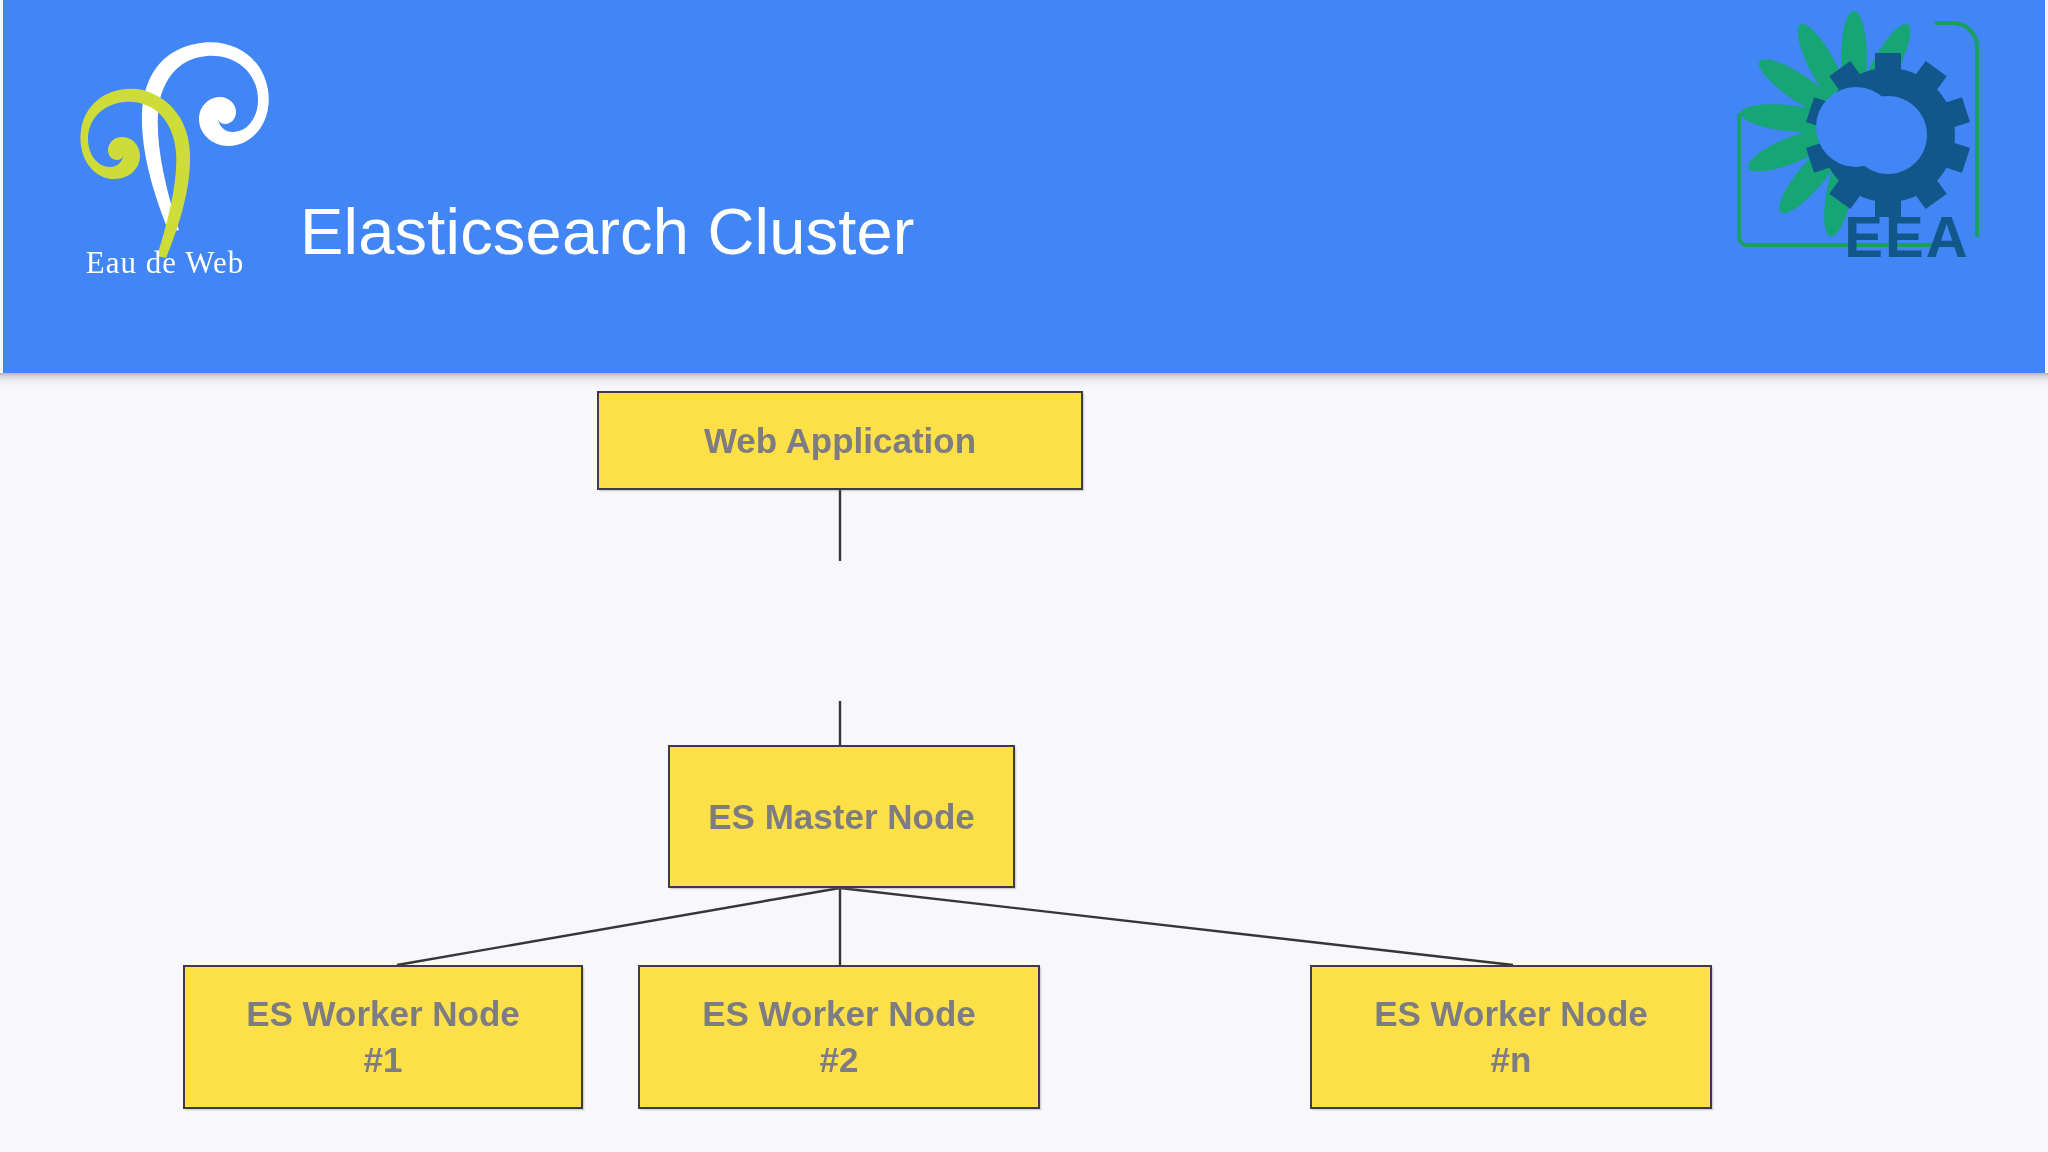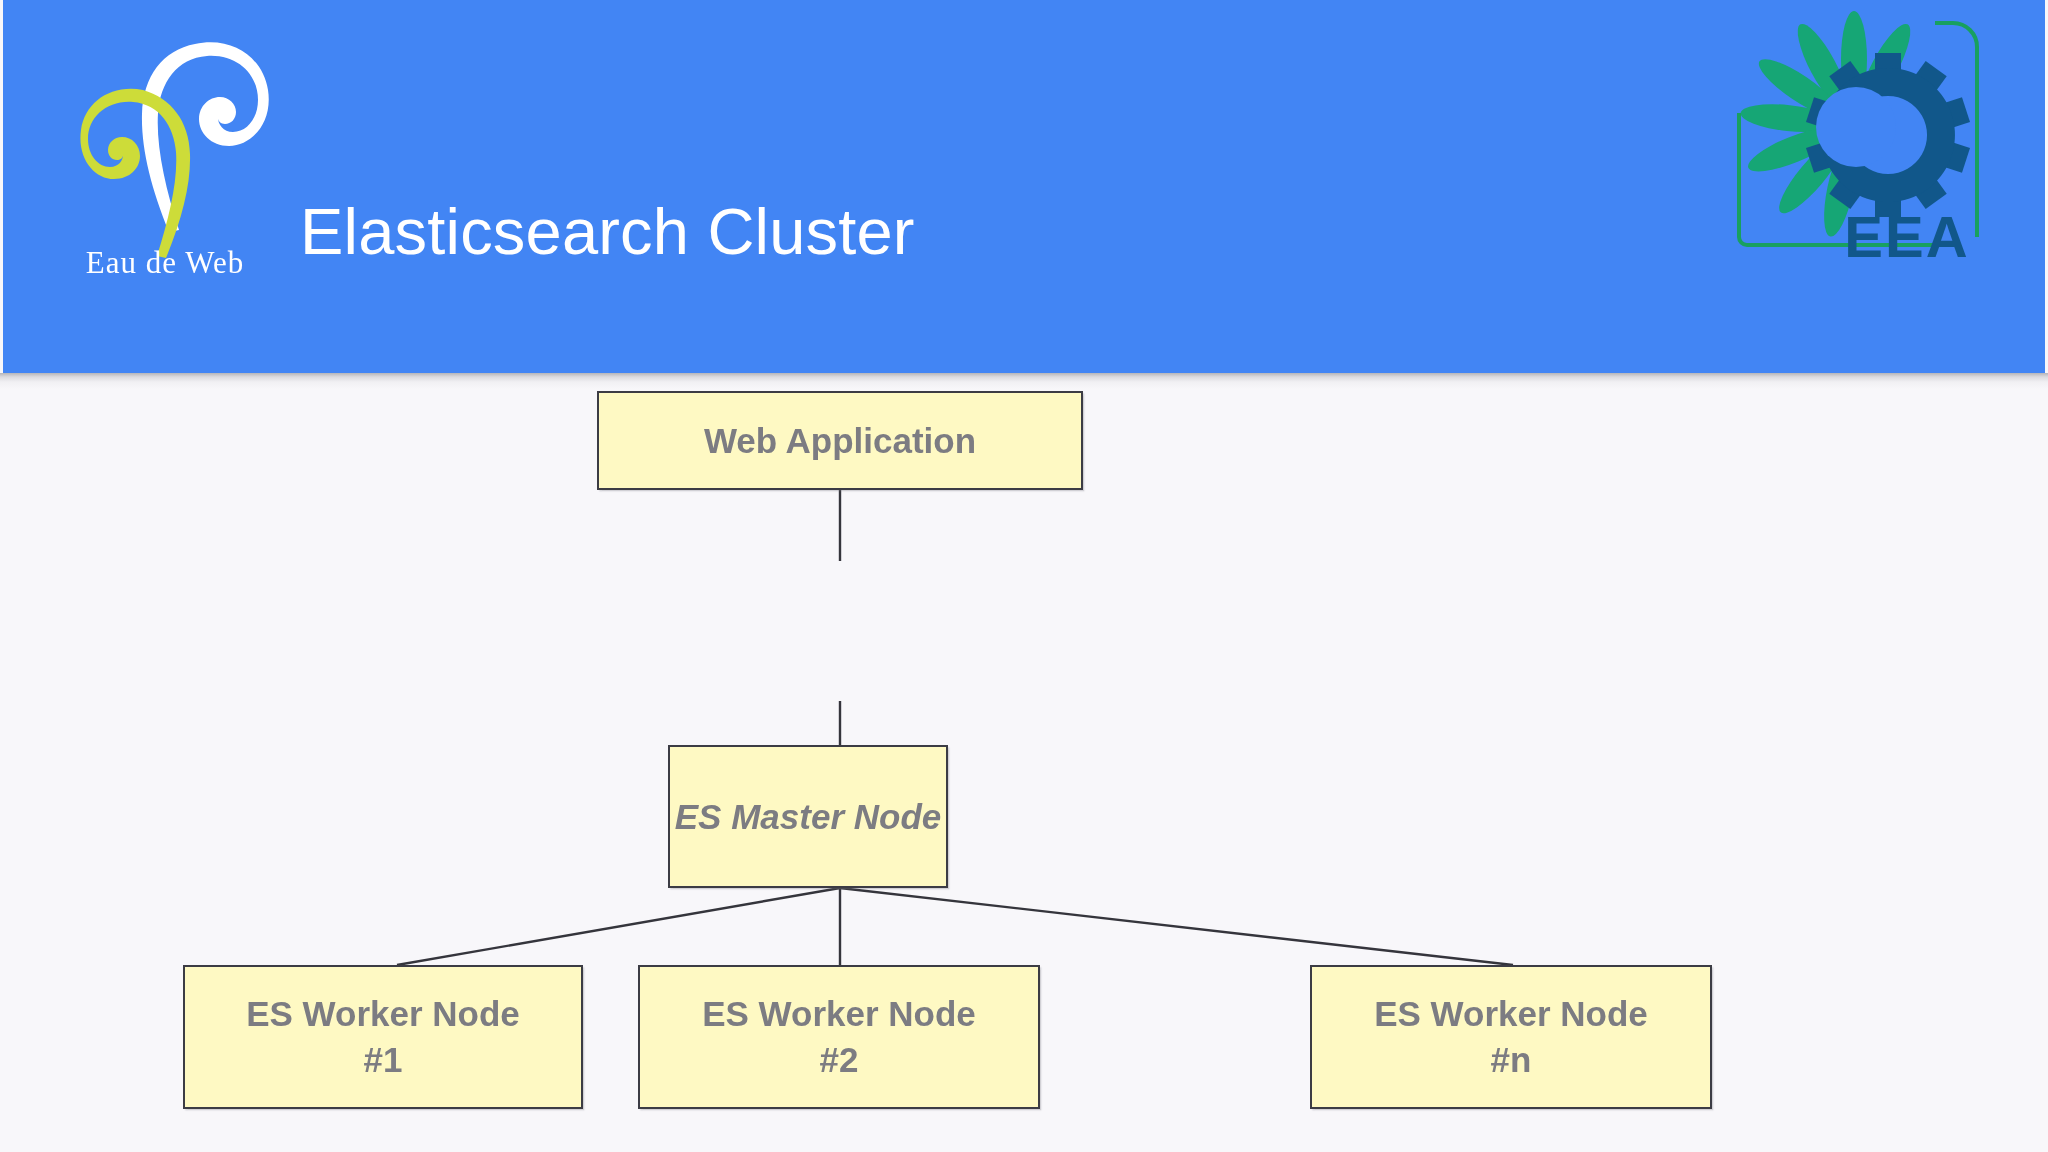--- a/index.html
+++ b/index.html
@@ -96,38 +96,38 @@
     left: 0;
     top: 0;
     width: 2048px;
     height: 779px;
     pointer-events: none;
   }
 
   .node-box {
     position: absolute;
     box-sizing: border-box;
-    background: #fef9c3;
+    background: #fde047;
     border: 2px solid #3c3c44;
     display: flex;
     align-items: center;
     justify-content: center;
     text-align: center;
     color: #7c7c82;
     font-weight: bold;
     font-size: 35px;
     line-height: 46px;
     z-index: 3;
     box-shadow: 1.5px 1.5px 1.5px rgba(120,120,128,0.30);
   }
   .node-box .label { white-space: pre-line; }
 
   #box-web-application { left: 597px;  top: 18px;  width: 486px; height: 99px; }
   #box-es-client-node  { left: 668px;  top: 188px; width: 347px; height: 140px; }
-  #box-es-master-node  { left: 668px;  top: 372px; width: 280px; height: 143px; font-style: italic; }
+  #box-es-master-node  { left: 668px;  top: 372px; width: 347px; height: 143px; }
   #box-es-worker-1     { left: 183px;  top: 592px; width: 400px; height: 144px; }
   #box-es-worker-2     { left: 638px;  top: 592px; width: 402px; height: 144px; }
   #box-es-worker-n     { left: 1310px; top: 592px; width: 402px; height: 144px; }
 </style>
 </head>
 <body>
 
 <div id="slide">
 
   <div id="header">

